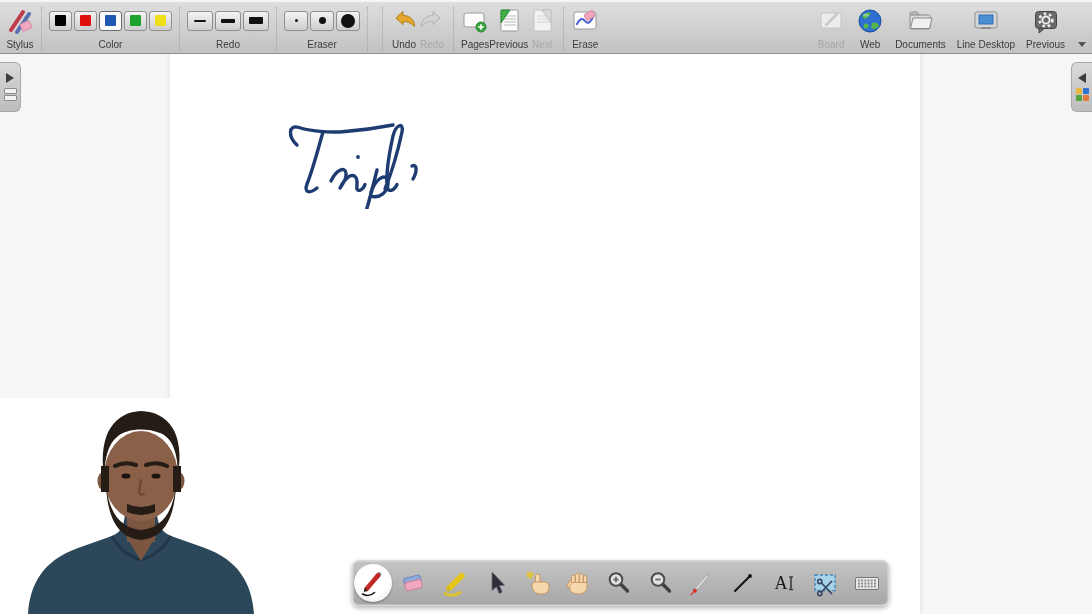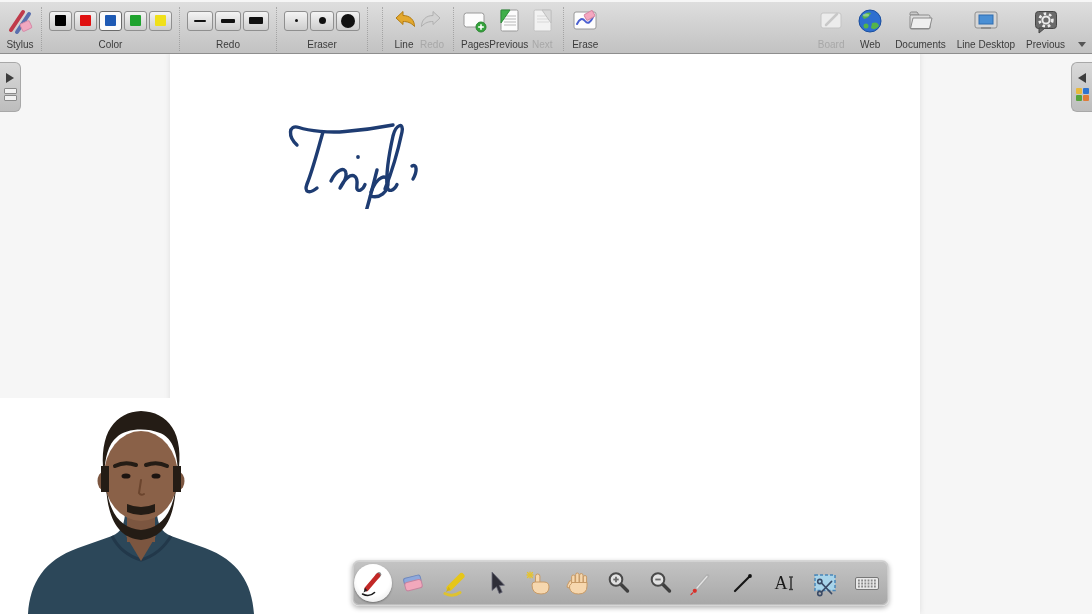--- a/index.html
+++ b/index.html
@@ -143,21 +143,21 @@
 
 
   <div class="sep"></div>
 
   <div class="tbi">
     <span class="ic">
       <svg width="28" height="28" viewBox="0 0 28 28">
         <path d="M 6 11 L 13 4.5 L 13 8.5 C 20 8.5 24.5 13 24.5 19.5 C 21 15.5 17 14.5 13 14.5 L 13 17.5 Z" fill="#e3a82d" stroke="#b27c14" stroke-width="1" stroke-linejoin="round"></path>
       </svg>
     </span>
-    <span class="lb">Line</span>
+    <span class="lb">Undo</span>
   </div>
 
   <div class="tbi dis">
     <span class="ic">
       <svg width="28" height="28" viewBox="0 0 28 28">
         <path d="M 6 11 L 13 4.5 L 13 8.5 C 20 8.5 24.5 13 24.5 19.5 C 21 15.5 17 14.5 13 14.5 L 13 17.5 Z" fill="#d2d2d2" stroke="#b0b0b0" stroke-width="1" stroke-linejoin="round" transform="scale(-1,1) translate(-28,0)"></path>
       </svg>
     </span>
     <span class="lb">Redo</span>
   </div>

